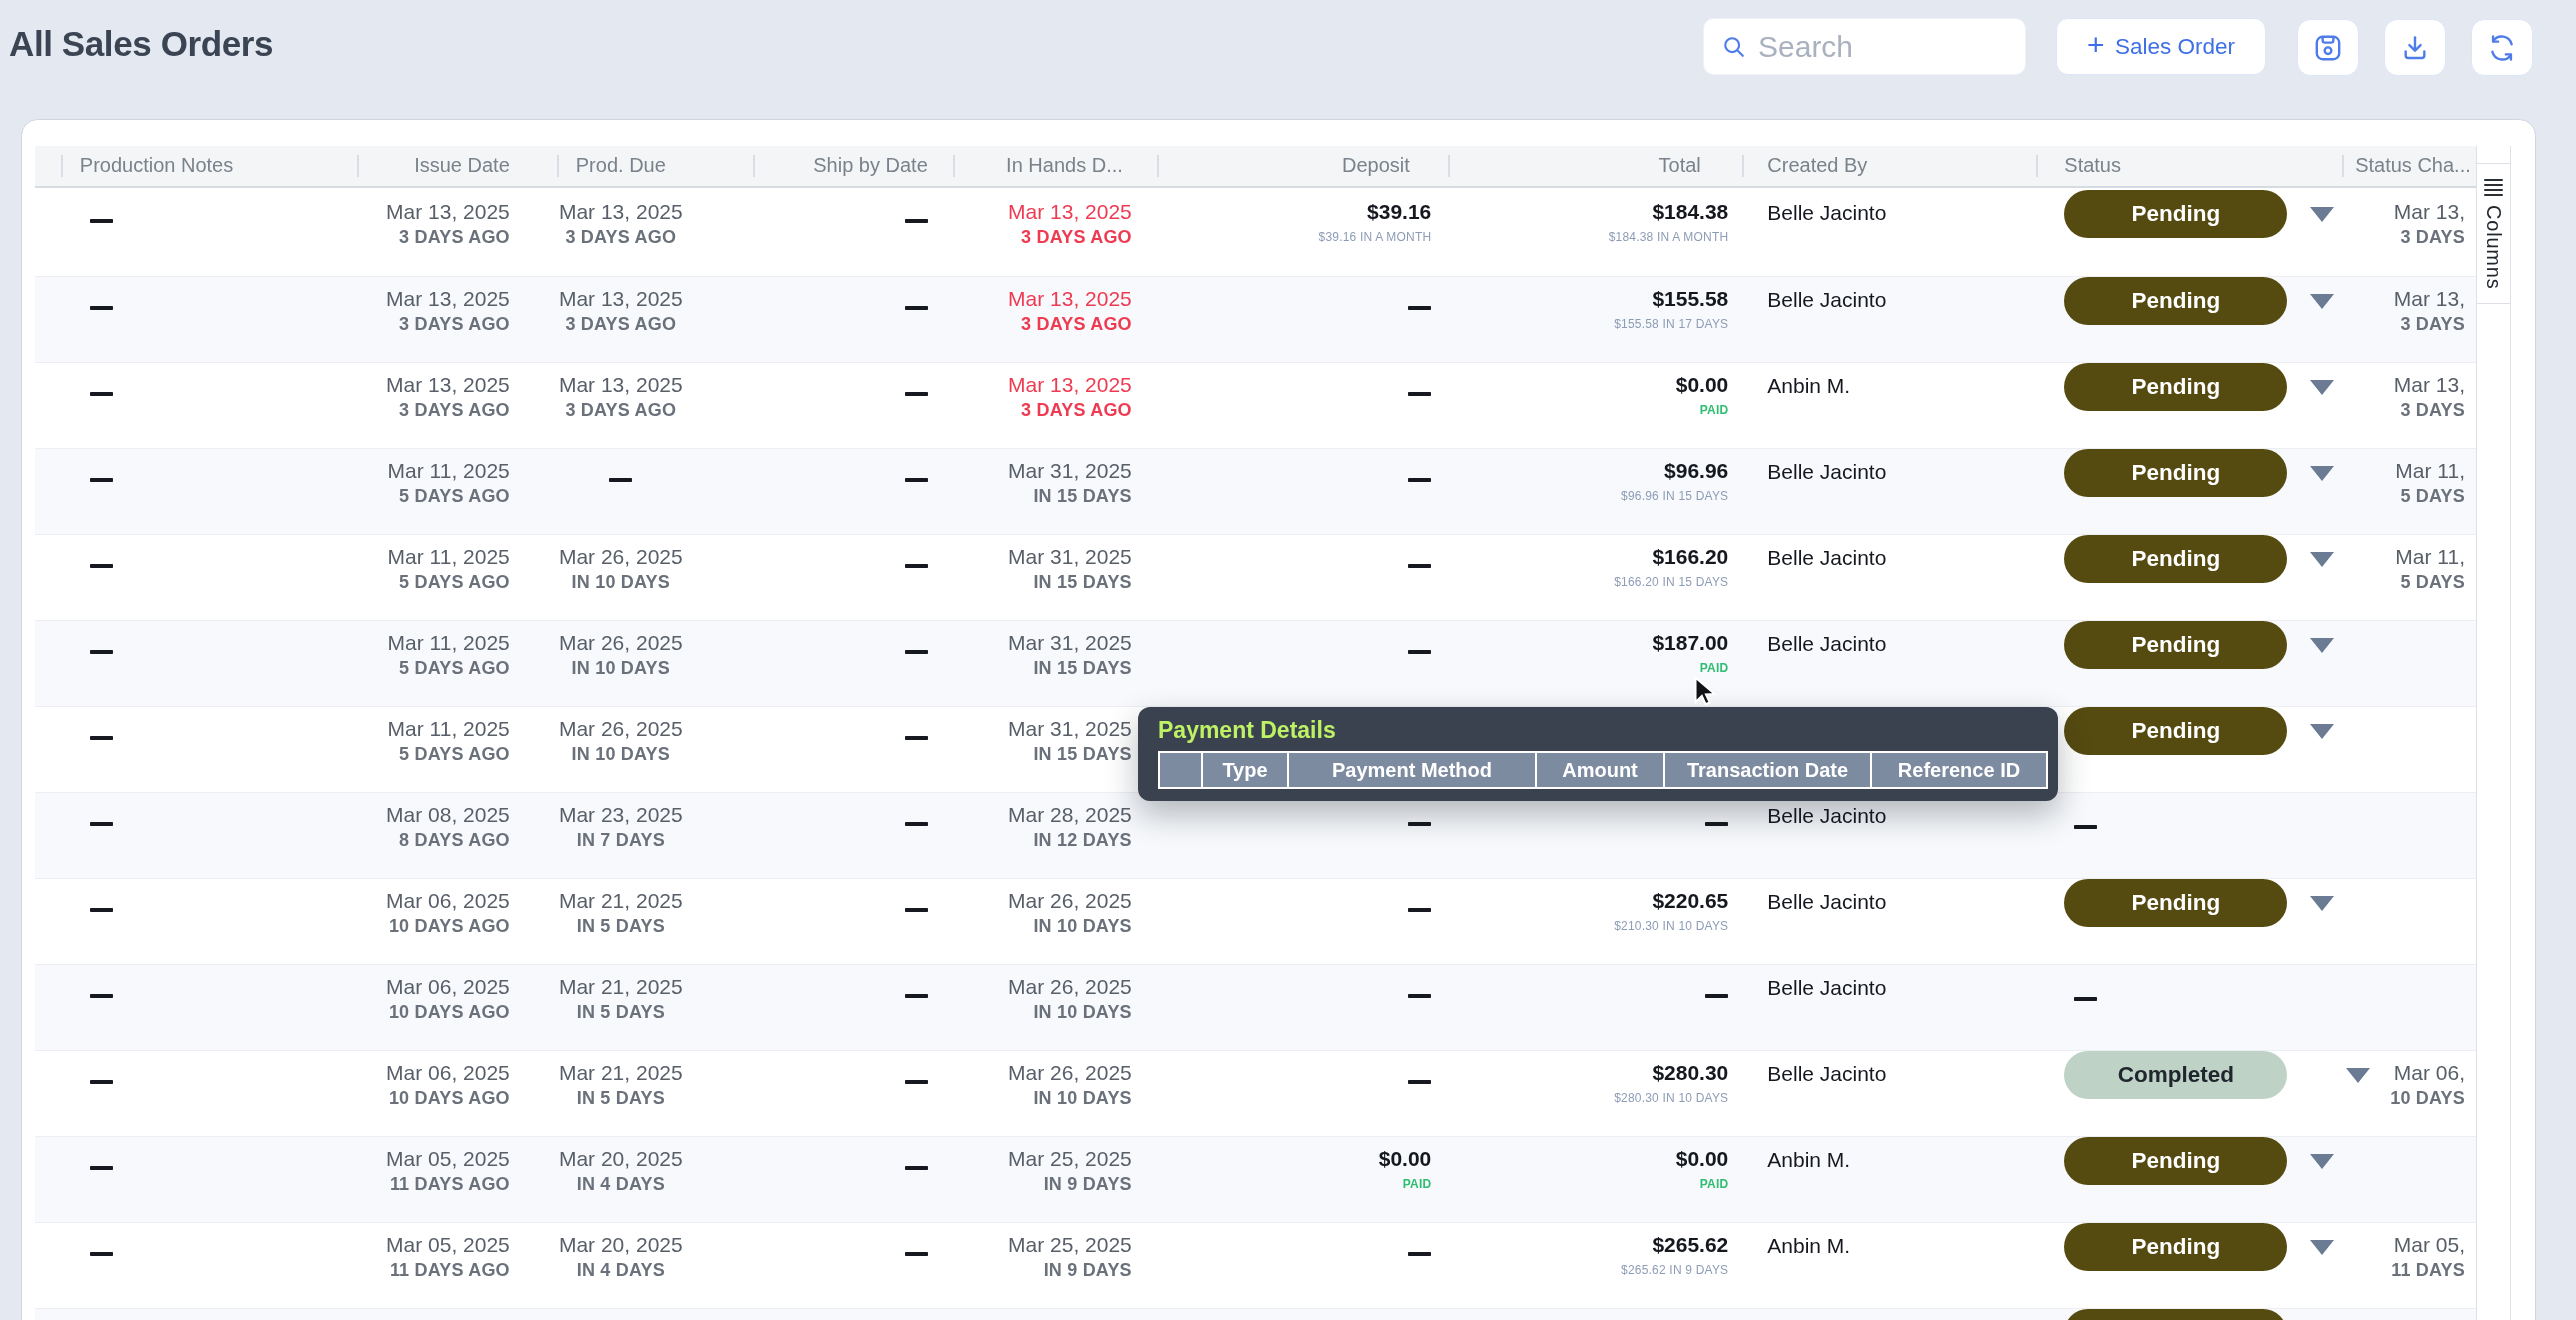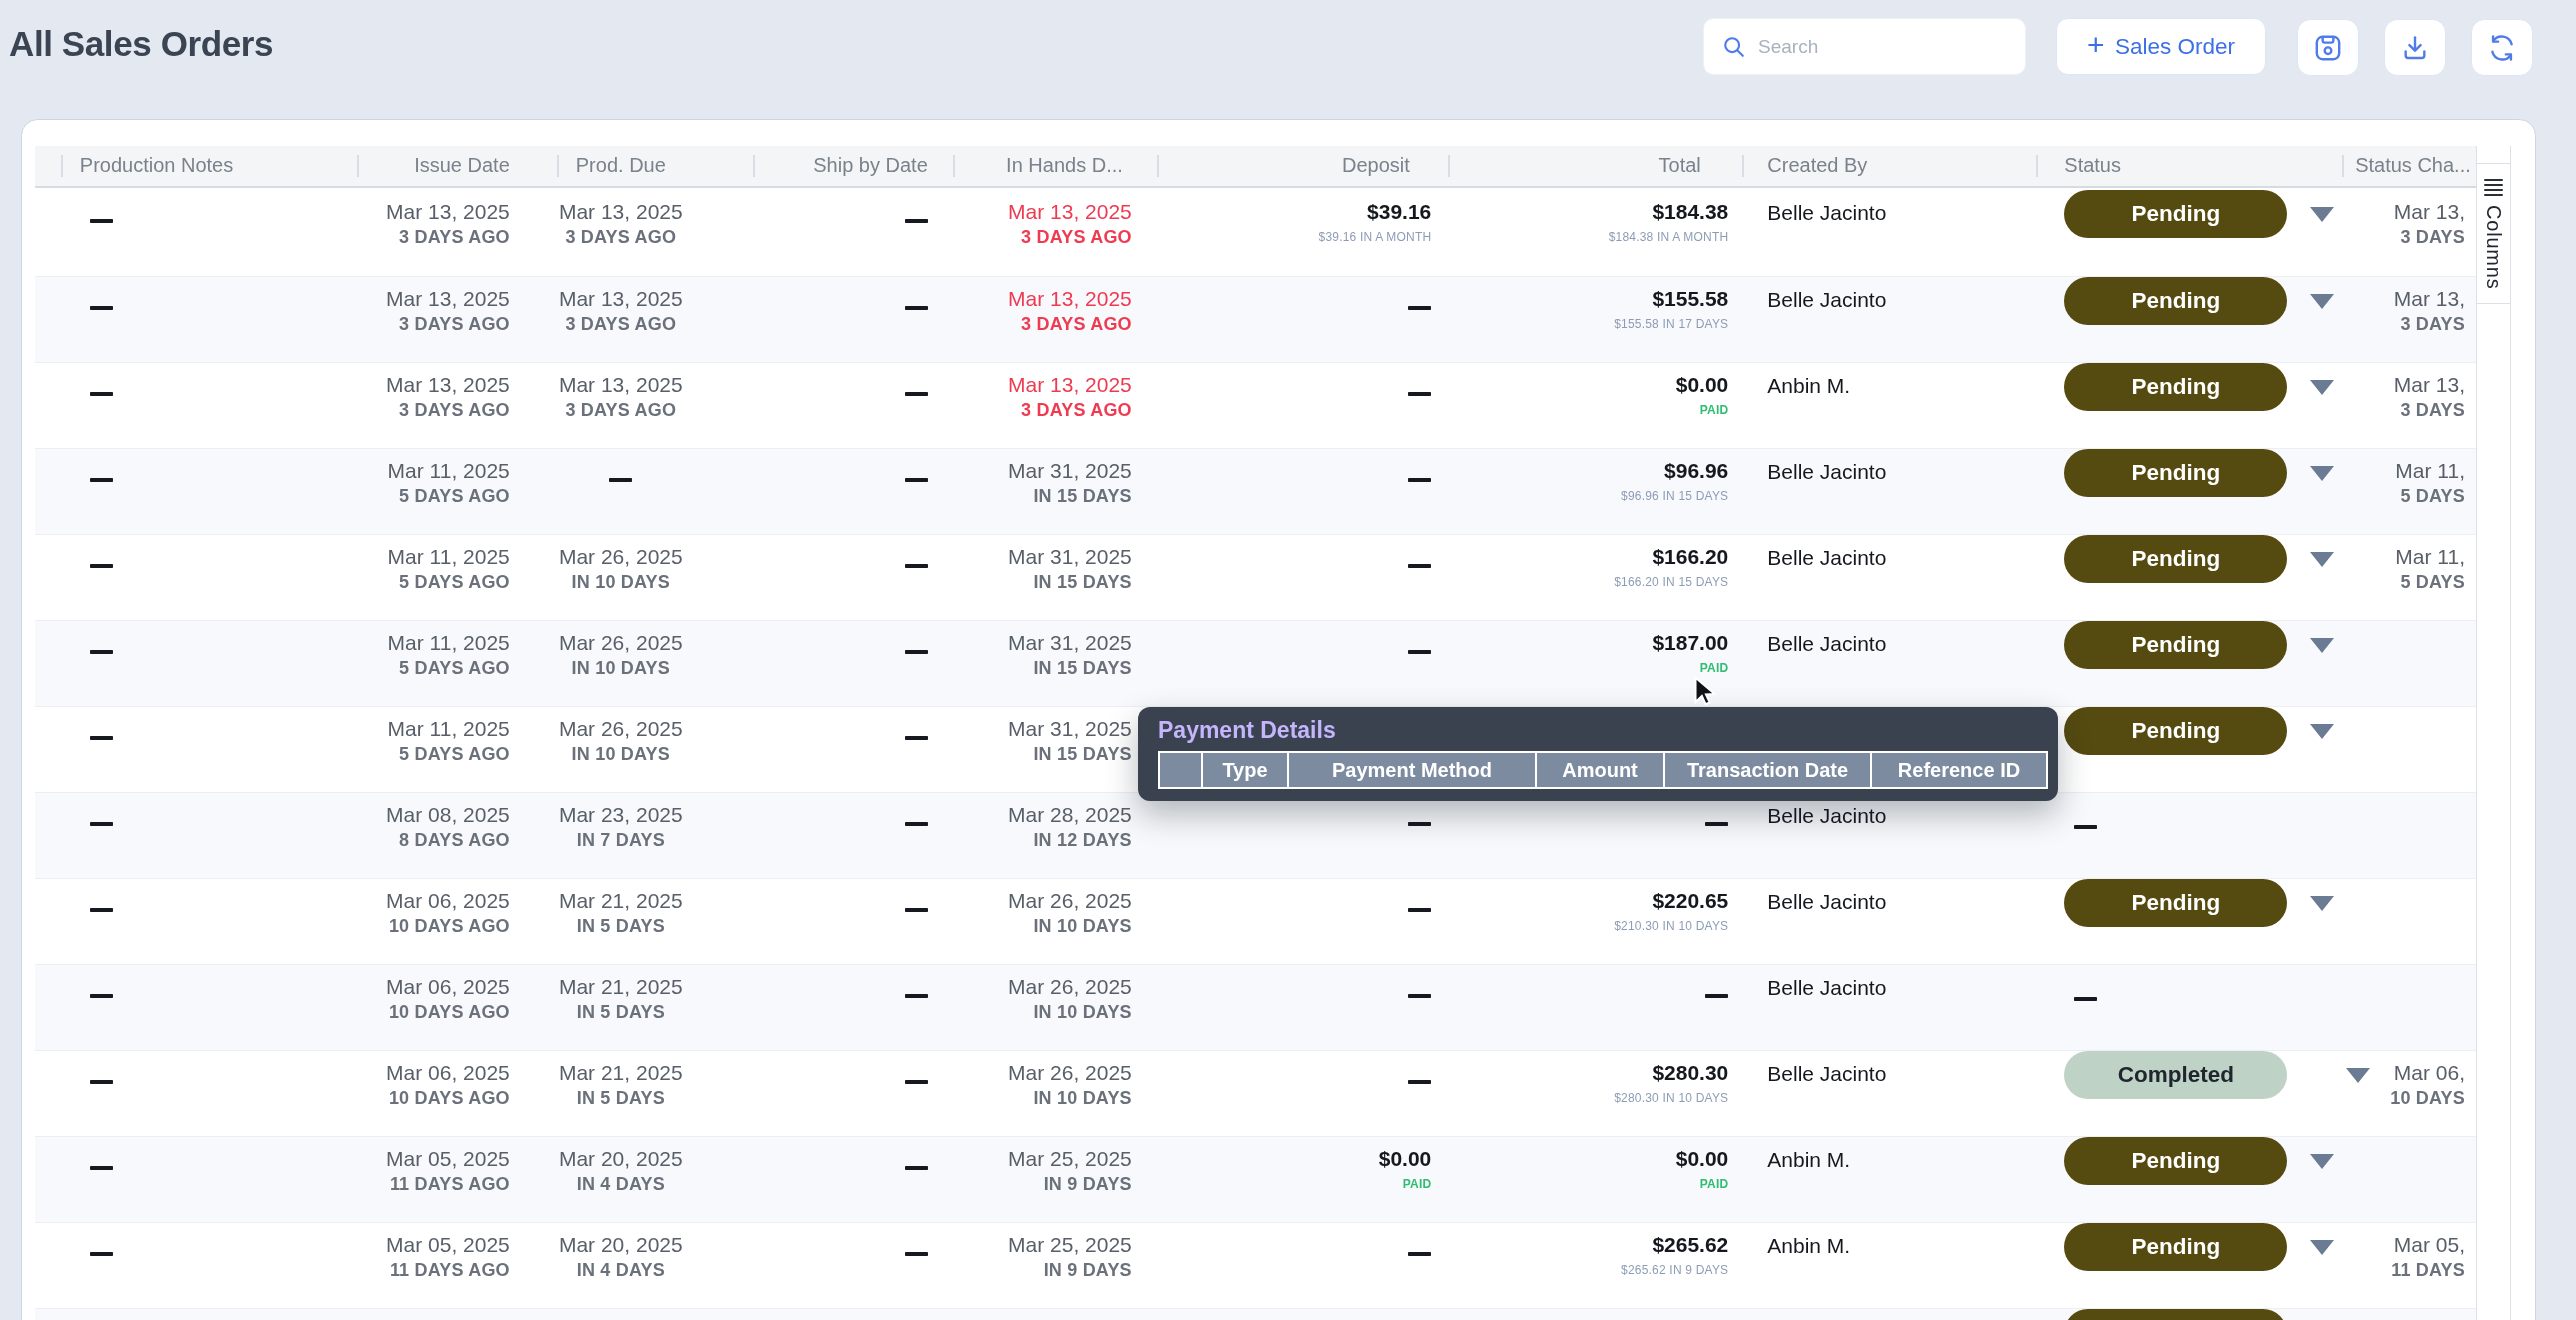--- a/index.html
+++ b/index.html
@@ -4,21 +4,21 @@
 <style>
   * { margin:0; padding:0; box-sizing:border-box; }
   html,body { width:2576px; height:1320px; overflow:hidden; }
   body { background:#e4e9f1; font-family:"Liberation Sans", sans-serif; color:#15181e; position:relative; }
 
   
   .topbar { position:absolute; left:0; top:0; width:2392px; height:119px; }
   .page-title { position:absolute; left:9px; top:24px; font-size:35px; font-weight:700; color:#3a4453; letter-spacing:-0.4px; }
   .searchbox { position:absolute; left:1703px; top:18px; width:323px; height:57px; background:#fff; border-radius:10.5px; border:1.5px solid #eef1f8; display:flex; align-items:center; padding:0 16.5px; }
   .searchbox svg { flex:0 0 auto; }
-  .searchbox input { border:none; outline:none; background:transparent; font-family:inherit; font-size:19px; color:#3a4453; margin-left:12px; width:248px; }
+  .searchbox input { border:none; outline:none; background:transparent; font-family:inherit; font-size:30px; color:#3a4453; margin-left:12px; width:248px; }
   .searchbox input::placeholder { color:#a9b1bf; }
   .btn-new { position:absolute; left:2056px; top:18px; width:210px; height:57px; background:#fff; border:1.5px solid #dde5f7; border-radius:12px; display:flex; align-items:center; justify-content:center; gap:10.5px; color:#3d6fe6; font-size:22.5px; font-weight:500; cursor:pointer; }
   .btn-new .plus { font-size:30px; font-weight:400; line-height:1; margin-top:-3px; }
   .iconbtn { position:absolute; top:19px; width:62px; height:57px; background:#fff; border:1.5px solid #dde5f7; border-radius:13.5px; display:flex; align-items:center; justify-content:center; cursor:pointer; }
   .iconbtn svg { stroke:#4f7ce8; fill:none; stroke-width:1.8; stroke-linecap:round; stroke-linejoin:round; }
 
   
   .card { position:absolute; left:21px; top:119px; width:2515px; height:1277px; background:#fff; border:1.5px solid #ccd5e0; border-radius:16.5px; overflow:hidden; }
   .thead { position:absolute; left:12.8px; top:25.5px; width:2441px; height:42px; background:#f3f5f7; border-bottom:2.3px solid #d6dbe1; display:flex; font-size:20px; font-weight:500; color:#7a828c; }
   .th { position:relative; height:100%; display:flex; align-items:center; }
@@ -63,21 +63,21 @@
 
   
   .rail { position:absolute; left:2454px; top:25.5px; bottom:0; width:35px; background:#fff; border-left:1.5px solid #dde1e7; border-right:1.5px solid #dde1e7; }
   .rail-tab { margin-top:17.3px; height:141px; border-top:1.5px solid #dde1e7; border-bottom:1.5px solid #dde1e7; display:flex; flex-direction:column; align-items:center; padding-top:15px; cursor:pointer; }
   .rail-icon { width:19.5px; height:17.3px; display:flex; flex-direction:column; justify-content:space-between; margin-bottom:9px; }
   .rail-icon i { display:block; height:2.3px; background:#2a2f36; border-radius:1.5px; }
   .rail-label { writing-mode:vertical-rl; font-size:20px; color:#23272e; letter-spacing:0.8px; }
 
   
   .tooltip { position:absolute; left:1138px; top:707px; width:920px; height:94px; background:#3a4250; border-radius:12px; box-shadow:0 13.5px 32px rgba(20,26,40,0.30); padding:9.8px 0 0 20px; z-index:5; }
-  .tooltip-title { color:#c4b5fd; font-size:23px; font-weight:600; }
+  .tooltip-title { color:#bef264; font-size:23px; font-weight:600; }
   .ttable { display:flex; margin-top:7.5px; }
   .tth { background:#7d8ba1; border-top:2.3px solid #fff; border-bottom:2.3px solid #fff; border-right:2.3px solid #fff; height:38px; display:flex; align-items:center; justify-content:center; color:#fff; font-size:20px; font-weight:600; white-space:nowrap; }
   .tth:first-child { border-left:2.3px solid #fff; }
   .tc0{width:45px;} .tc1{width:86px;} .tc2{width:248px;} .tc3{width:128px;} .tc4{width:207px;} .tc5{width:176px;}
 
   .cursor { position:absolute; left:1688px; top:674px; z-index:9; }
 </style>
 </head>
 <body>
 

